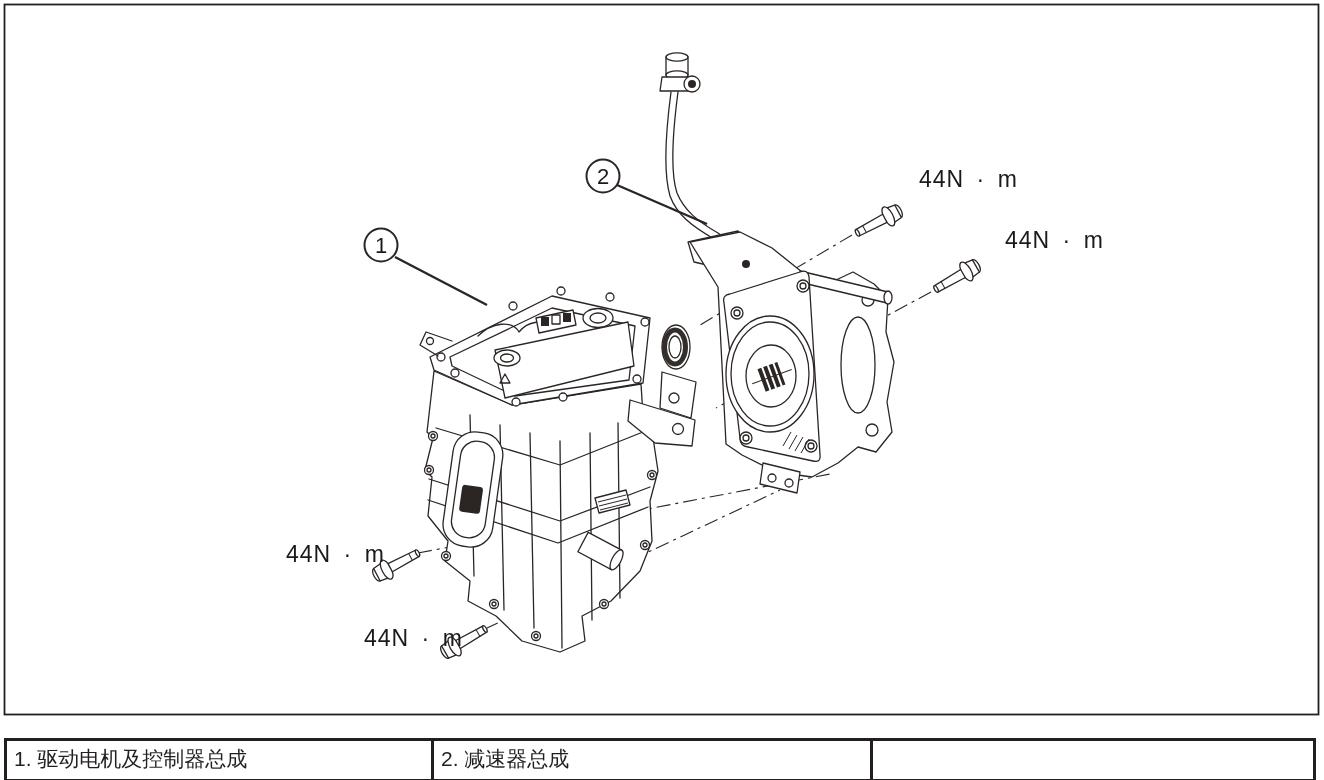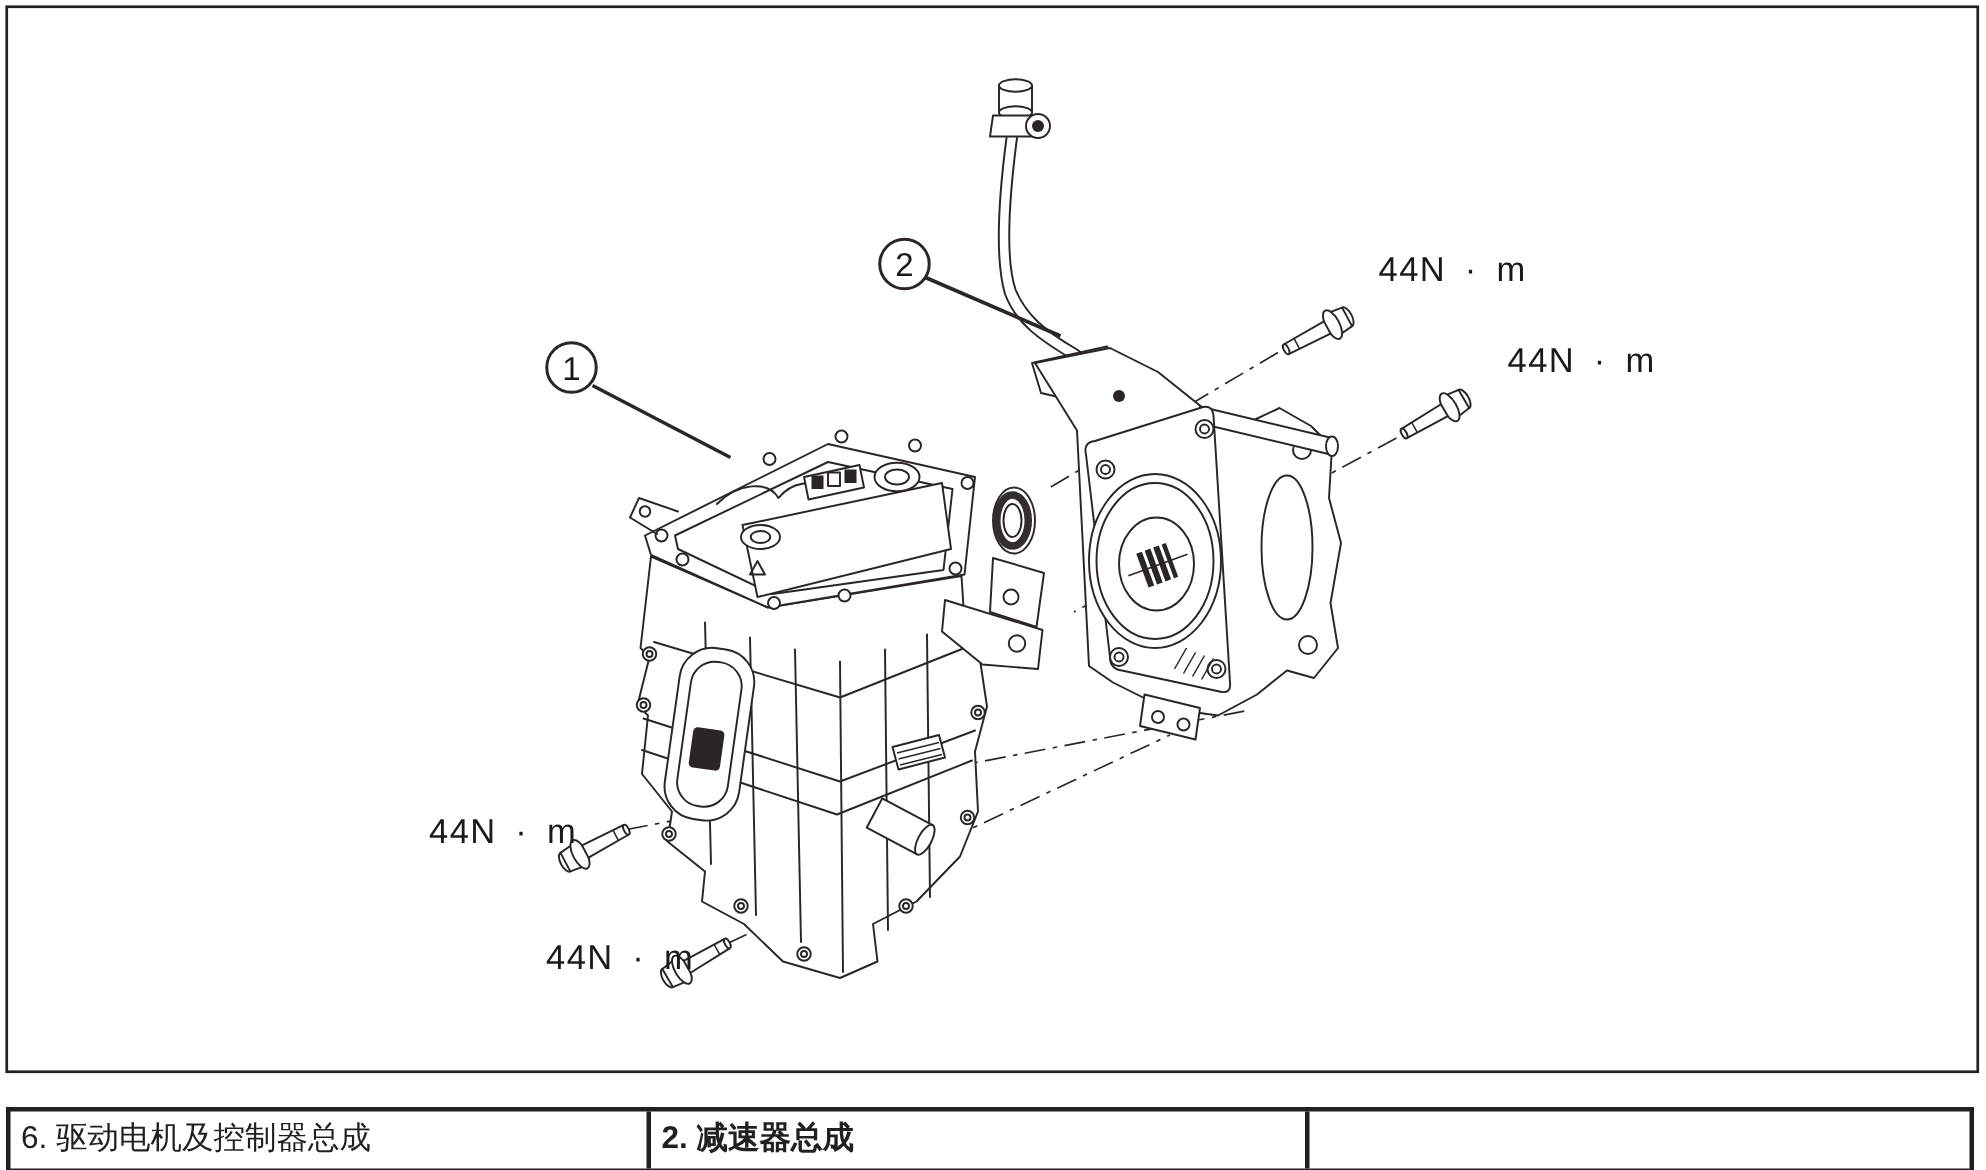--- a/index.html
+++ b/index.html
@@ -14,21 +14,21 @@
   .lnt{stroke:#2b2624;fill:none;stroke-width:1;}
   .dark{fill:#2b2624;stroke:none;}
   .dash{stroke:#2b2624;fill:none;stroke-width:1.1;stroke-dasharray:14 5 3 5;}
   
   #legend{position:absolute;left:4px;top:738px;width:1312px;height:44px;
           border:3px solid #231f20;display:flex;background:#fff;box-sizing:border-box;}
   .lcell{box-sizing:border-box;padding:5px 0 0 7px;font-size:21px;line-height:26px;
          color:#231f20;white-space:nowrap;overflow:hidden;}
   .lcell+.lcell{border-left:3px solid #231f20;}
   #lcell-1{width:424px;}
-  #lcell-2{width:439px;font-weight:bold;}
+  #lcell-2{width:439px;}
   #lcell-3{flex:1;}
 </style>
 </head>
 <body>
 
 <div id="page">
 
 <svg id="diagram-svg" width="1324" height="780" viewBox="0 0 1324 780">
 
   <rect x="4.5" y="4.5" width="1314" height="710" fill="none" stroke="#231f20" stroke-width="1.8"></rect>
@@ -240,18 +240,18 @@
     <text class="callout-num" x="603" y="184" text-anchor="middle">2</text>
   </g>
 
   <text class="torque" x="919" y="187">44N · m</text>
   <text class="torque" x="1005" y="248">44N · m</text>
   <text class="torque" x="286" y="562">44N · m</text>
   <text class="torque" x="364" y="646">44N · m</text>
 </svg>
 
 <div id="legend">
-  <div class="lcell" id="lcell-1">6. 驱动电机及控制器总成</div>
+  <div class="lcell" id="lcell-1">1. 驱动电机及控制器总成</div>
   <div class="lcell" id="lcell-2">2. 减速器总成</div>
   <div class="lcell" id="lcell-3"></div>
 </div>
 
 </div>
 
 </body></html>

